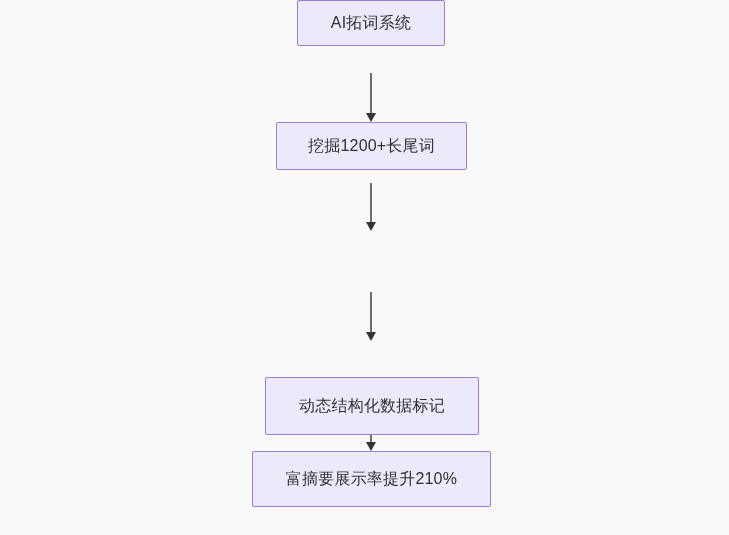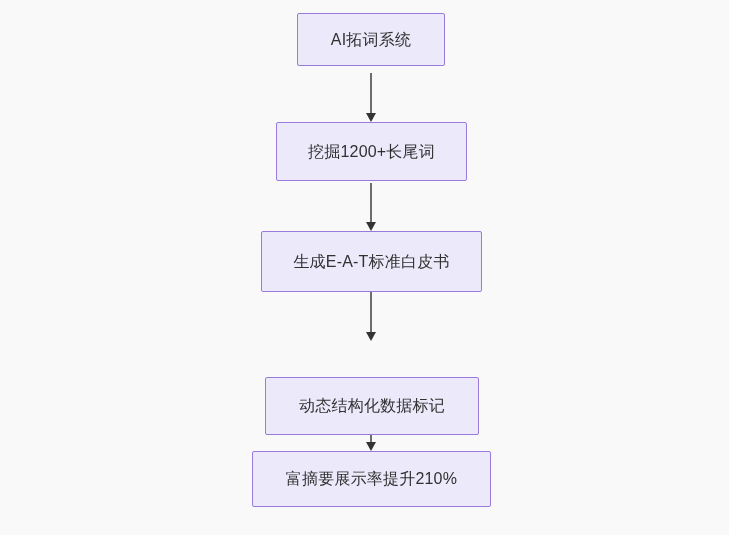--- a/index.html
+++ b/index.html
@@ -76,31 +76,28 @@
   <div class="edge" style="left:371px; top:292px;">
     <div class="edge-line" style="height:40px;"></div>
     <div class="edge-head" style="top:40px;"></div>
   </div>
 
   <div class="edge" style="left:371px; top:399px;">
     <div class="edge-line" style="height:43px;"></div>
     <div class="edge-head" style="top:43px;"></div>
   </div>
 
-  <div class="node" style="left:297px; top:13px; width:148px; height:53px;">
+  <div class="node" style="left:297px; top:0; width:148px; height:46px;">
     <span class="node-label">AI拓词系统</span>
   </div>
 
-  <div class="node" style="left:276px; top:122px; width:191px; height:59px;">
+  <div class="node" style="left:276px; top:122px; width:191px; height:48px;">
     <span class="node-label">挖掘1200+长尾词</span>
   </div>
 
-  <div class="node" style="left:261px; top:231px; width:221px; height:61px;">
-    <span class="node-label">生成E-A-T标准白皮书</span>
-  </div>
 
   <div class="node" style="left:265px; top:341px; width:214px; height:58px;margin-top:36px;">
     <span class="node-label">动态结构化数据标记</span>
   </div>
 
   <div class="node" style="left:252px; top:451px; width:239px; height:56px;">
     <span class="node-label">富摘要展示率提升210%</span>
   </div>
 
 </div>

